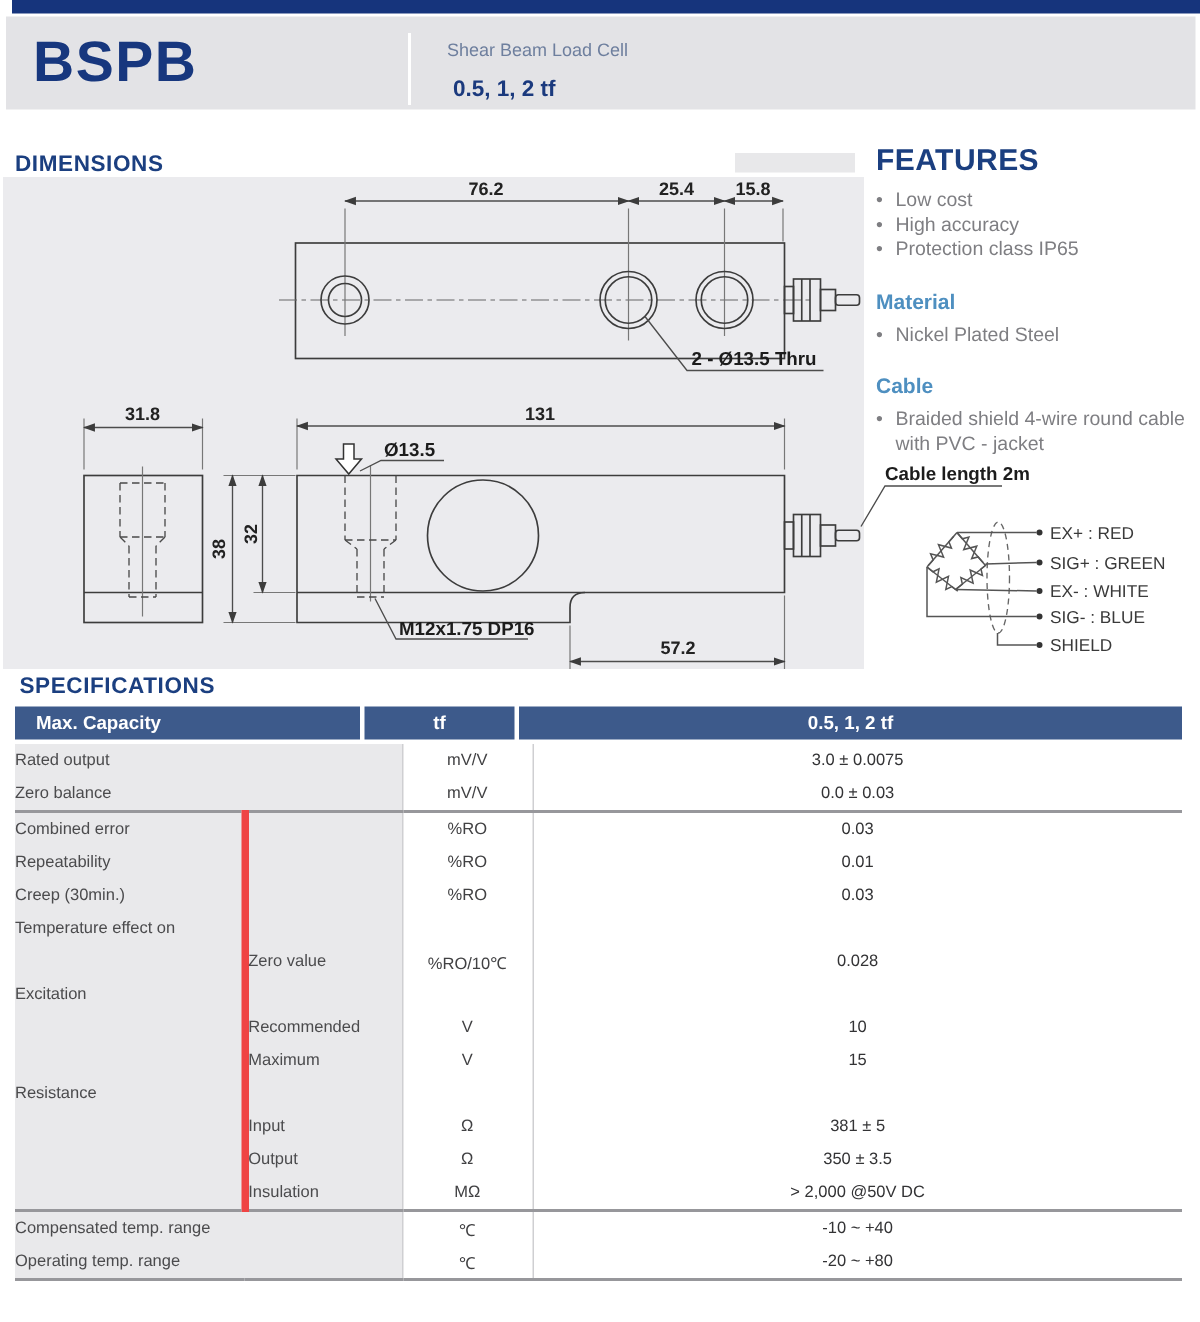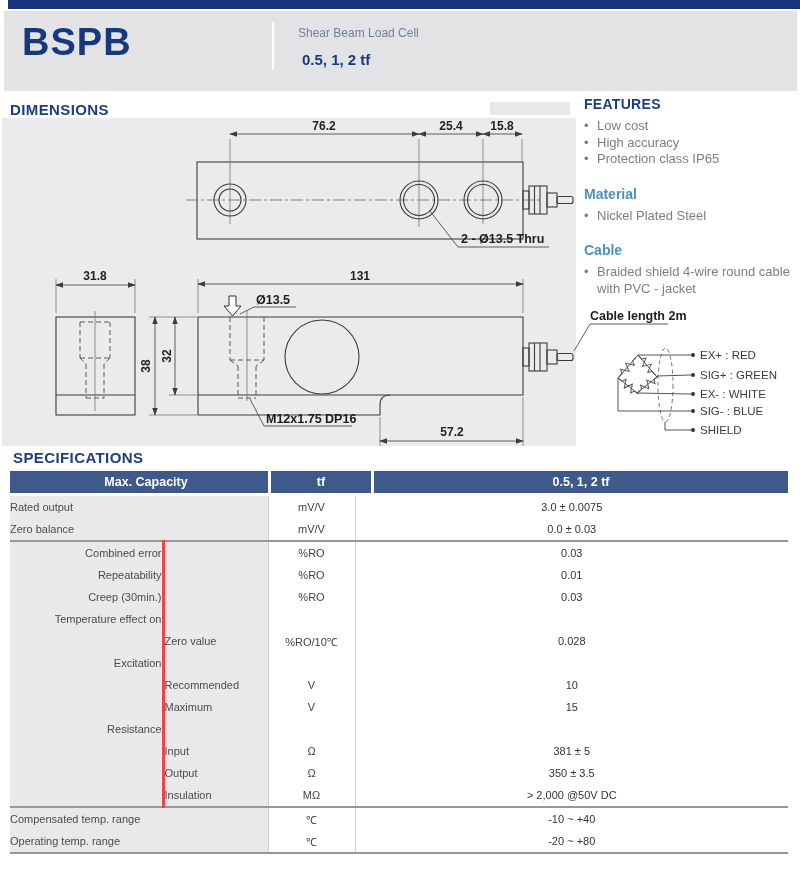--- a/index.html
+++ b/index.html
@@ -1,63 +1,63 @@
 <!DOCTYPE html>
 <html><head>
 <meta charset="utf-8">
 <style>
   html,body{margin:0;padding:0;background:#fff;}
   .page{position:relative;width:800px;height:881px;background:#fff;overflow:hidden;
         font-family:"Liberation Sans",sans-serif;}
   
   .topbar{position:absolute;left:8px;top:0;width:792px;height:9px;background:#16347c;}
-  .masthead{position:absolute;left:4px;top:11px;width:793px;height:80px;background:#e3e3e6;}
+  .masthead{position:absolute;left:4px;top:11px;width:793px;height:62px;background:#e3e3e6;}
   .brand{position:absolute;left:18px;top:10px;font-size:38px;font-weight:bold;color:#17377e;letter-spacing:1px;}
   .mast-divider{position:absolute;left:268px;top:11px;width:2px;height:48px;background:#fff;}
   .prod-name{position:absolute;left:294px;top:15px;font-size:12px;color:#6e7f9e;}
   .prod-cap{position:absolute;left:298px;top:40px;font-size:15px;font-weight:bold;color:#1b3a7e;}
   
   .sec-title{position:absolute;font-size:15px;font-weight:600;color:#1b3f80;letter-spacing:.4px;}
   #dimTitle{left:10px;top:101px;}
   #specTitle{left:13px;top:449px;}
   
   .features{position:absolute;left:584px;top:96px;width:212px;}
-  .features h3{margin:0;font-size:14px;font-weight:bold;color:#1b3f80;letter-spacing:.3px;}
+  .features h3{margin:0;font-size:20px;font-weight:bold;color:#1b3f80;letter-spacing:.3px;}
   .features h4{margin:18px 0 4px 0;font-size:14px;font-weight:bold;color:#4e8fc0;}
   .features ul{list-style:none;margin:6px 0 0 0;padding:0;}
   .features li{font-size:13px;color:#7e7e82;line-height:16.5px;padding-left:13px;position:relative;}
   .features li::before{content:"\2022";position:absolute;left:0;color:#7e7e82;}
   .features li.cont{padding-left:13px;}
   .features li.cont::before{content:"";}
   
   svg.drawing{position:absolute;left:0;top:0;}
   .ln{stroke:#3c3c3c;stroke-width:1.1;fill:none;}
   .thin{stroke:#777;stroke-width:.8;fill:none;}
   .dim{stroke:#4c4c4c;stroke-width:.9;fill:none;}
   .dash{stroke:#4a4a4a;stroke-width:.9;fill:none;stroke-dasharray:5 3;}
   .cl{stroke:#666;stroke-width:.8;fill:none;stroke-dasharray:12 3 3 3;}
   .dimtxt{font-family:"Liberation Sans",sans-serif;font-size:12px;font-weight:bold;fill:#222;}
   .calltxt{font-family:"Liberation Sans",sans-serif;font-size:12.5px;font-weight:bold;fill:#1c1c1c;}
   .wiretxt{font-family:"Liberation Sans",sans-serif;font-size:11.5px;fill:#3a3a3a;}
   .wire{stroke:#555;stroke-width:1;fill:none;}
   
   .spec-head{position:absolute;left:10px;top:471px;width:778px;height:22px;display:flex;gap:3px;background:#fff;}
   .spec-head div{background:#3d5a8b;color:#fff;font-size:12.5px;font-weight:bold;line-height:22px;}
-  .spec-head .h1{width:258px;padding-left:14px;box-sizing:border-box;text-align:center;}
+  .spec-head .h1{width:230px;padding-left:14px;box-sizing:border-box;}
   .spec-head .h2{width:100px;text-align:center;}
   .spec-head .h3{flex:1;text-align:center;}
   table.spec{position:absolute;left:10px;top:496px;width:778px;border-collapse:collapse;table-layout:fixed;}
   table.spec td{height:22px;font-size:11px;padding:0;vertical-align:middle;}
   td.l1,td.l2{background:#e9e9eb;color:#4b4b4d;}
   td.l1{padding-left:14px;}
   td.l2{padding-left:9px;}
   td.unit{background:#fff;color:#414143;text-align:center;
           border-left:1px solid #cfcfd2;border-right:1px solid #cfcfd2;}
   td.val{background:#fff;color:#333335;text-align:center;}
-  tr.split td.l1{border-right:3px solid #ef4444;text-align:right;}
+  tr.split td.l1{border-right:5px solid #ef4444;}
   tr.gend td{border-bottom:2px solid #97979b;}
 </style>
 </head>
 <body>
 
 <div class="page">
 
   <div class="topbar"></div>
 
   <div class="masthead">

